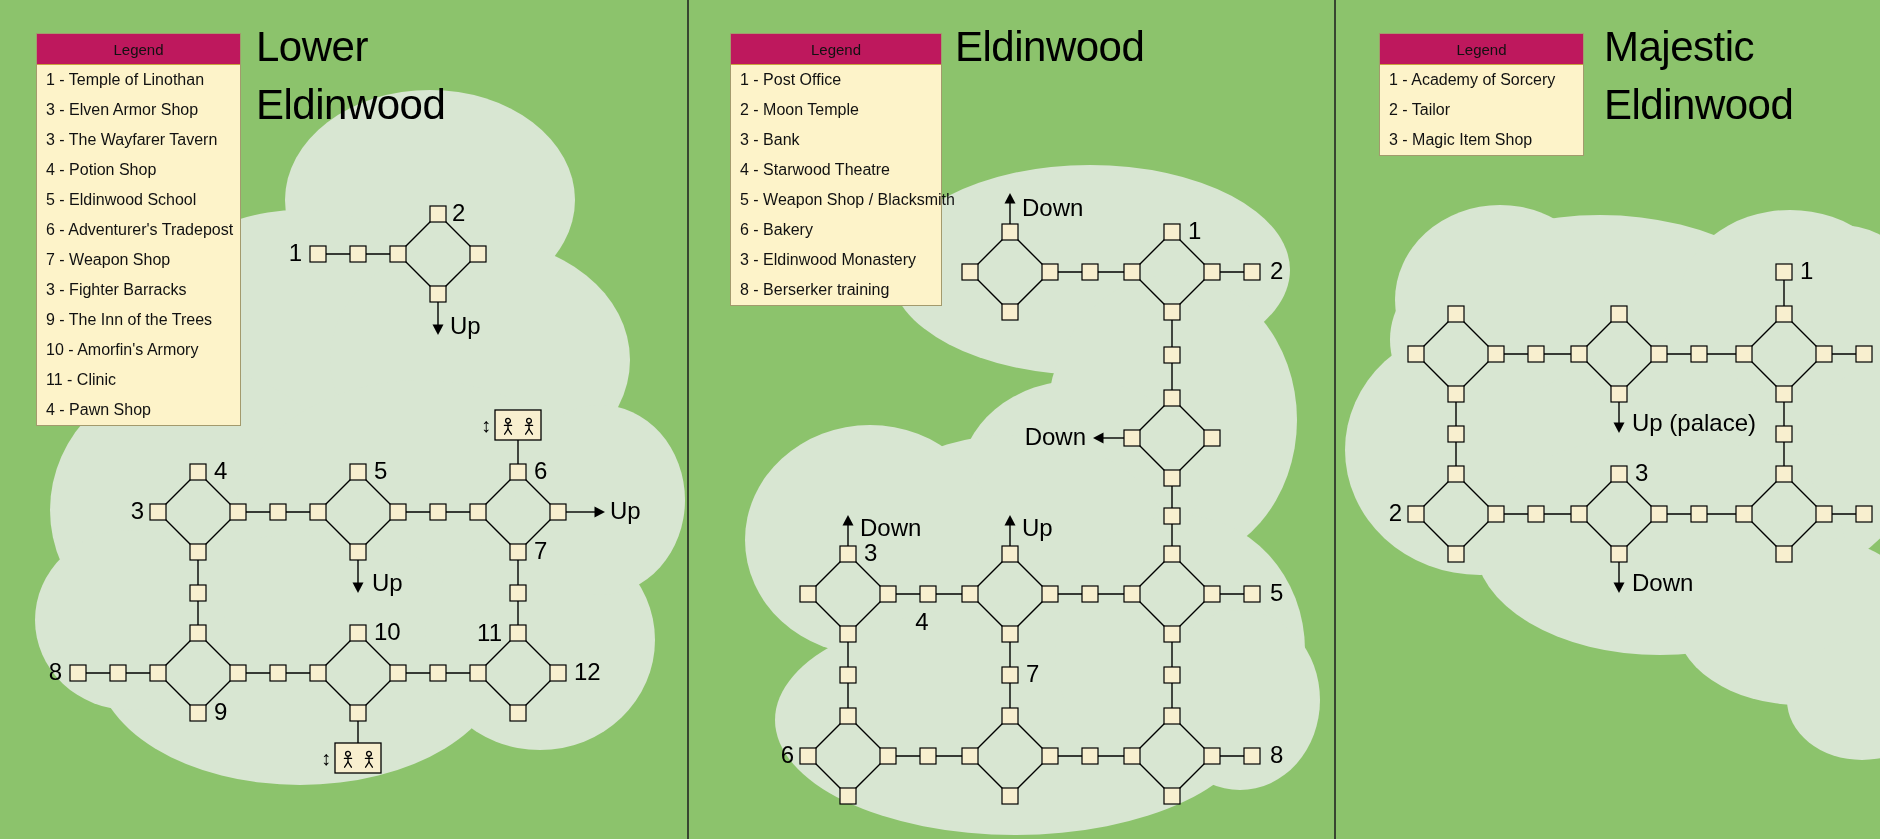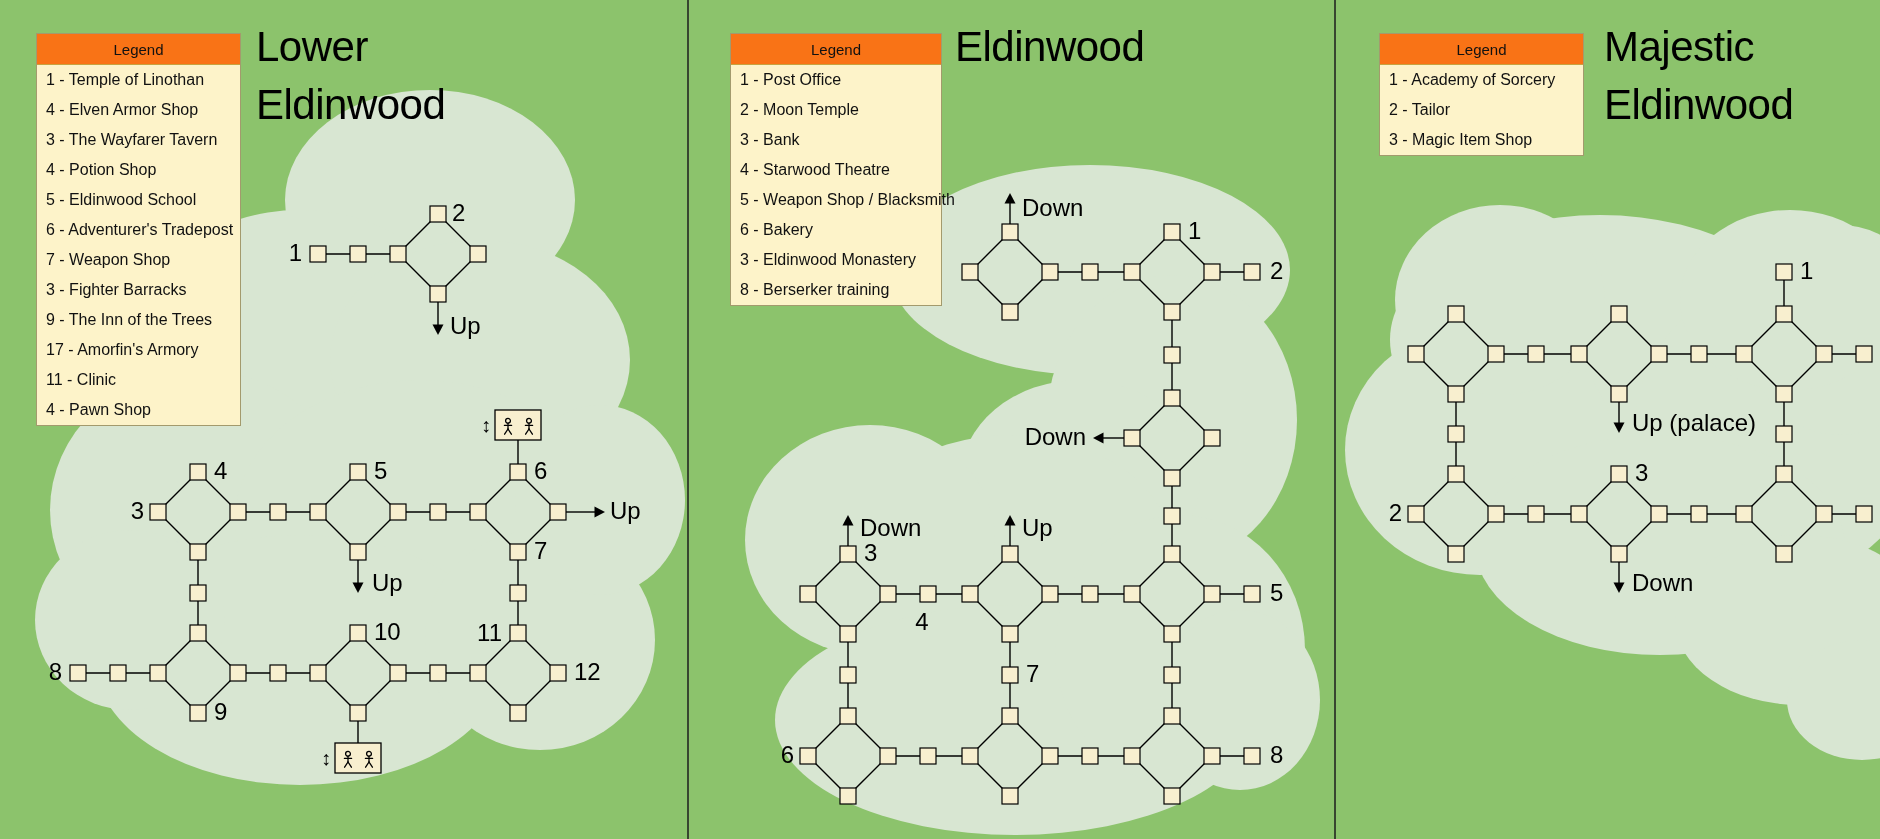--- a/index.html
+++ b/index.html
@@ -15,21 +15,21 @@
   .icon-box { fill:#f8efcf; stroke:#000; stroke-width:1.3; }
   .fig  { stroke:#000; stroke-width:1.3; fill:none; stroke-linecap:round; }
   .divider { stroke:#1c1c1c; stroke-width:1.5; }
 
   text { font-family:"Liberation Sans","DejaVu Sans",sans-serif; font-size:24px; fill:#000; }
   text.small { font-size:20px; }
   .end { text-anchor:end; }
   .mid { text-anchor:middle; }
 
   .legend { position:absolute; background:#fdf3c9; border:1px solid #a39a6d; color:#111; }
-  .legend-header { background:#f97316; border-bottom:1px solid #c8a23e; text-align:center;
+  .legend-header { background:#be185d; border-bottom:1px solid #c8a23e; text-align:center;
                    padding:7px 0 6px; font-size:15px; }
   .legend-item { padding:7px 9px; font-size:16px; line-height:16px; white-space:nowrap; }
 
   .map-title { position:absolute; font-size:42px; line-height:58px; color:#000; letter-spacing:-0.5px; }
 </style>
 </head>
 <body>
 
 <div class="stage">
 
@@ -349,29 +349,29 @@
       <text x="1632" y="591">Down</text>
     </g>
 
     <line class="divider" x1="688" y1="0" x2="688" y2="839"></line>
     <line class="divider" x1="1335" y1="0" x2="1335" y2="839"></line>
   </svg>
 
   <div class="legend" style="left:36px; top:33px; width:205px">
     <div class="legend-header">Legend</div>
     <div class="legend-item">1 - Temple of Linothan</div>
-    <div class="legend-item">4 - Elven Armor Shop</div>
+    <div class="legend-item">3 - Elven Armor Shop</div>
     <div class="legend-item">3 - The Wayfarer Tavern</div>
     <div class="legend-item">4 - Potion Shop</div>
     <div class="legend-item">5 - Eldinwood School</div>
     <div class="legend-item">6 - Adventurer's Tradepost</div>
     <div class="legend-item">7 - Weapon Shop</div>
     <div class="legend-item">3 - Fighter Barracks</div>
     <div class="legend-item">9 - The Inn of the Trees</div>
-    <div class="legend-item">17 - Amorfin's Armory</div>
+    <div class="legend-item">10 - Amorfin's Armory</div>
     <div class="legend-item">11 - Clinic</div>
     <div class="legend-item">4 - Pawn Shop</div>
   </div>
 
   <div class="legend" style="left:730px; top:33px; width:212px">
     <div class="legend-header">Legend</div>
     <div class="legend-item">1 - Post Office</div>
     <div class="legend-item">2 - Moon Temple</div>
     <div class="legend-item">3 - Bank</div>
     <div class="legend-item">4 - Starwood Theatre</div>

